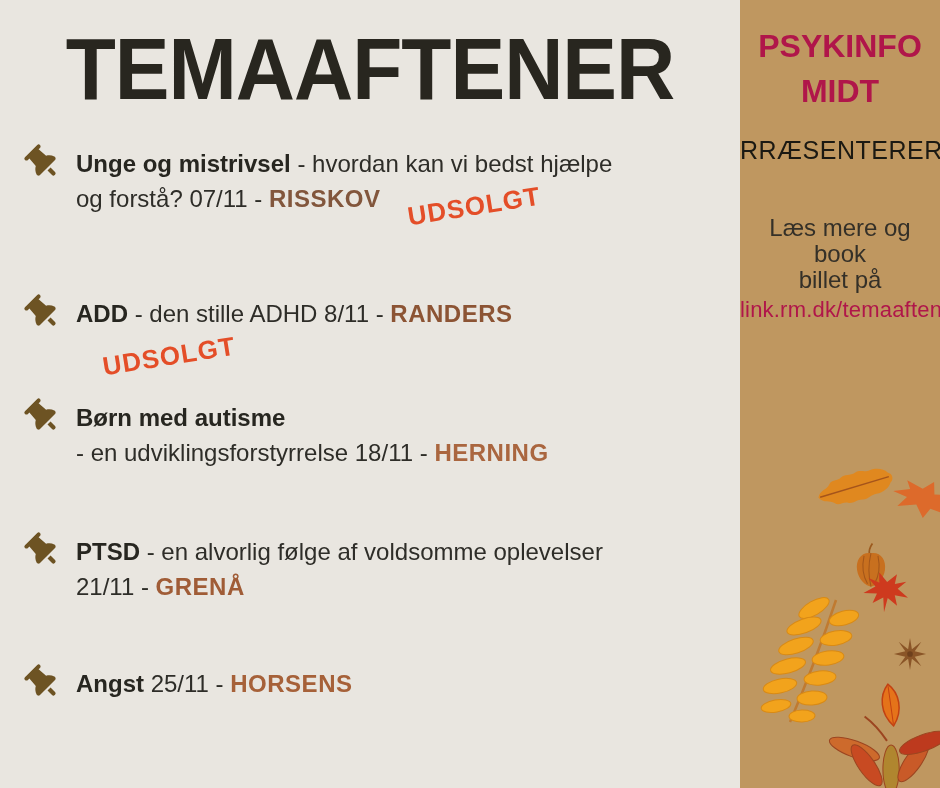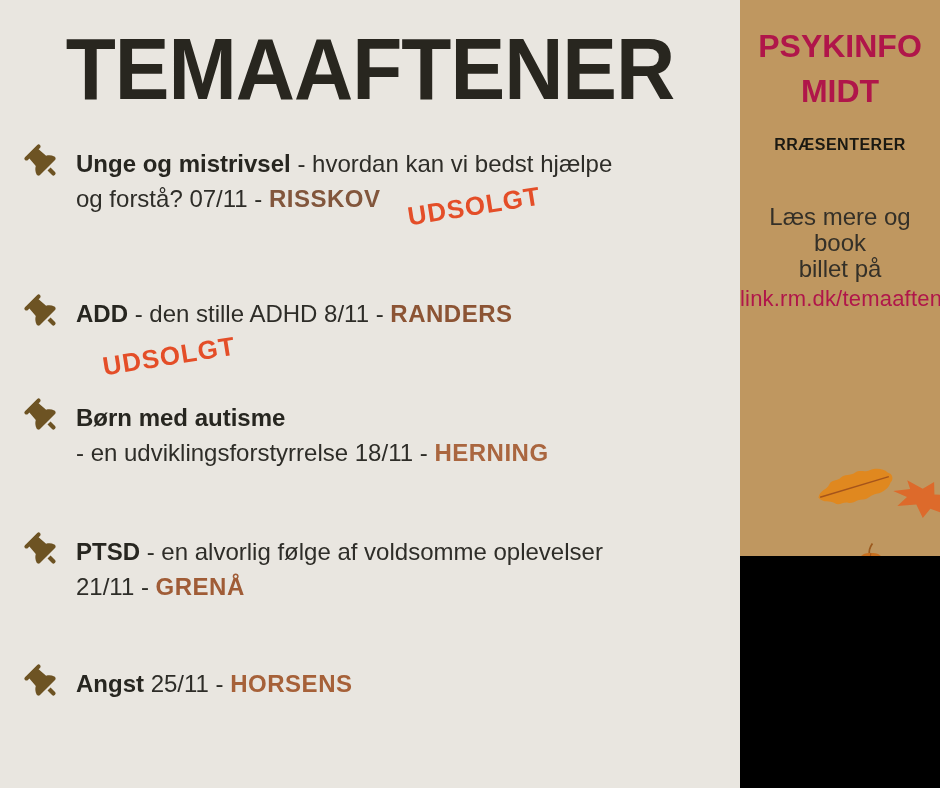--- a/index.html
+++ b/index.html
@@ -1,17 +1,17 @@
 <!DOCTYPE html>
 <html><head>
 <meta charset="utf-8">
 <style>
   * { margin:0; padding:0; box-sizing:border-box; }
   body { font-family:"Liberation Sans", sans-serif; }
-  .page { position:relative; width:940px; height:788px; overflow:hidden; background:#000000; }
+  .page { position:relative; width:940px; height:788px; overflow:hidden; background:#8b5cf6; }
 
   
   .main { position:absolute; left:0; top:0; width:740px; height:788px; background:#e9e6e0; }
   .title {
     position:absolute; top:20px; left:0; width:100%;
     text-align:center; font-size:82px; font-weight:800;
     letter-spacing:-1px; color:#28261f;
     transform:scaleY(1.06); transform-origin:top center;
   }
   .event { position:absolute; left:0; width:644px; }
@@ -21,25 +21,25 @@
   .b { font-weight:bold; color:#272620; }
   .city { font-weight:bold; letter-spacing:0.5px; }
   .soldout {
     display:inline-block; margin-left:26px;
     transform:translateY(8px) rotate(-9deg);
     font-weight:bold; font-size:26px; letter-spacing:1px; color:#e44e28;
   }
 
   
   .sidebar {
-    position:absolute; left:740px; top:0; width:200px; height:556px;
+    position:absolute; left:740px; top:0; width:200px; height:788px;
     background:#bf9760; overflow:hidden; text-align:center;
   }
   .brand { margin-top:24px; font-size:32px; line-height:45px; font-weight:800; color:#b0164a; }
-  .presents { margin-top:22px; font-size:16px; font-weight:bold; letter-spacing:0.5px; color:#1b1912; }
+  .presents { margin-top:22px; font-size:25px; font-weight:normal; letter-spacing:0.5px; color:#1b1912; }
   .monthblock { margin-top:20px; font-size:29px; line-height:42px; font-weight:800; color:#b0164a; }
   .cta { margin-top:50px; font-size:24px; line-height:26px; color:#343028; }
   .linktext { margin-top:4px; font-size:22px; letter-spacing:0.2px; color:#b0164a; }
 
   .leaf { position:absolute; pointer-events:none; }
   .leaf-oak      { left:74px;  top:466px; transform:rotate(-16deg); }
   .leaf-frag     { left:150px; top:480px; transform:rotate(8deg); }
   .leaf-physalis { left:112px; top:542px; }
   .leaf-maple    { left:118px; top:568px; transform:rotate(6deg); }
   .leaf-rowan    { left:10px;  top:596px; }

